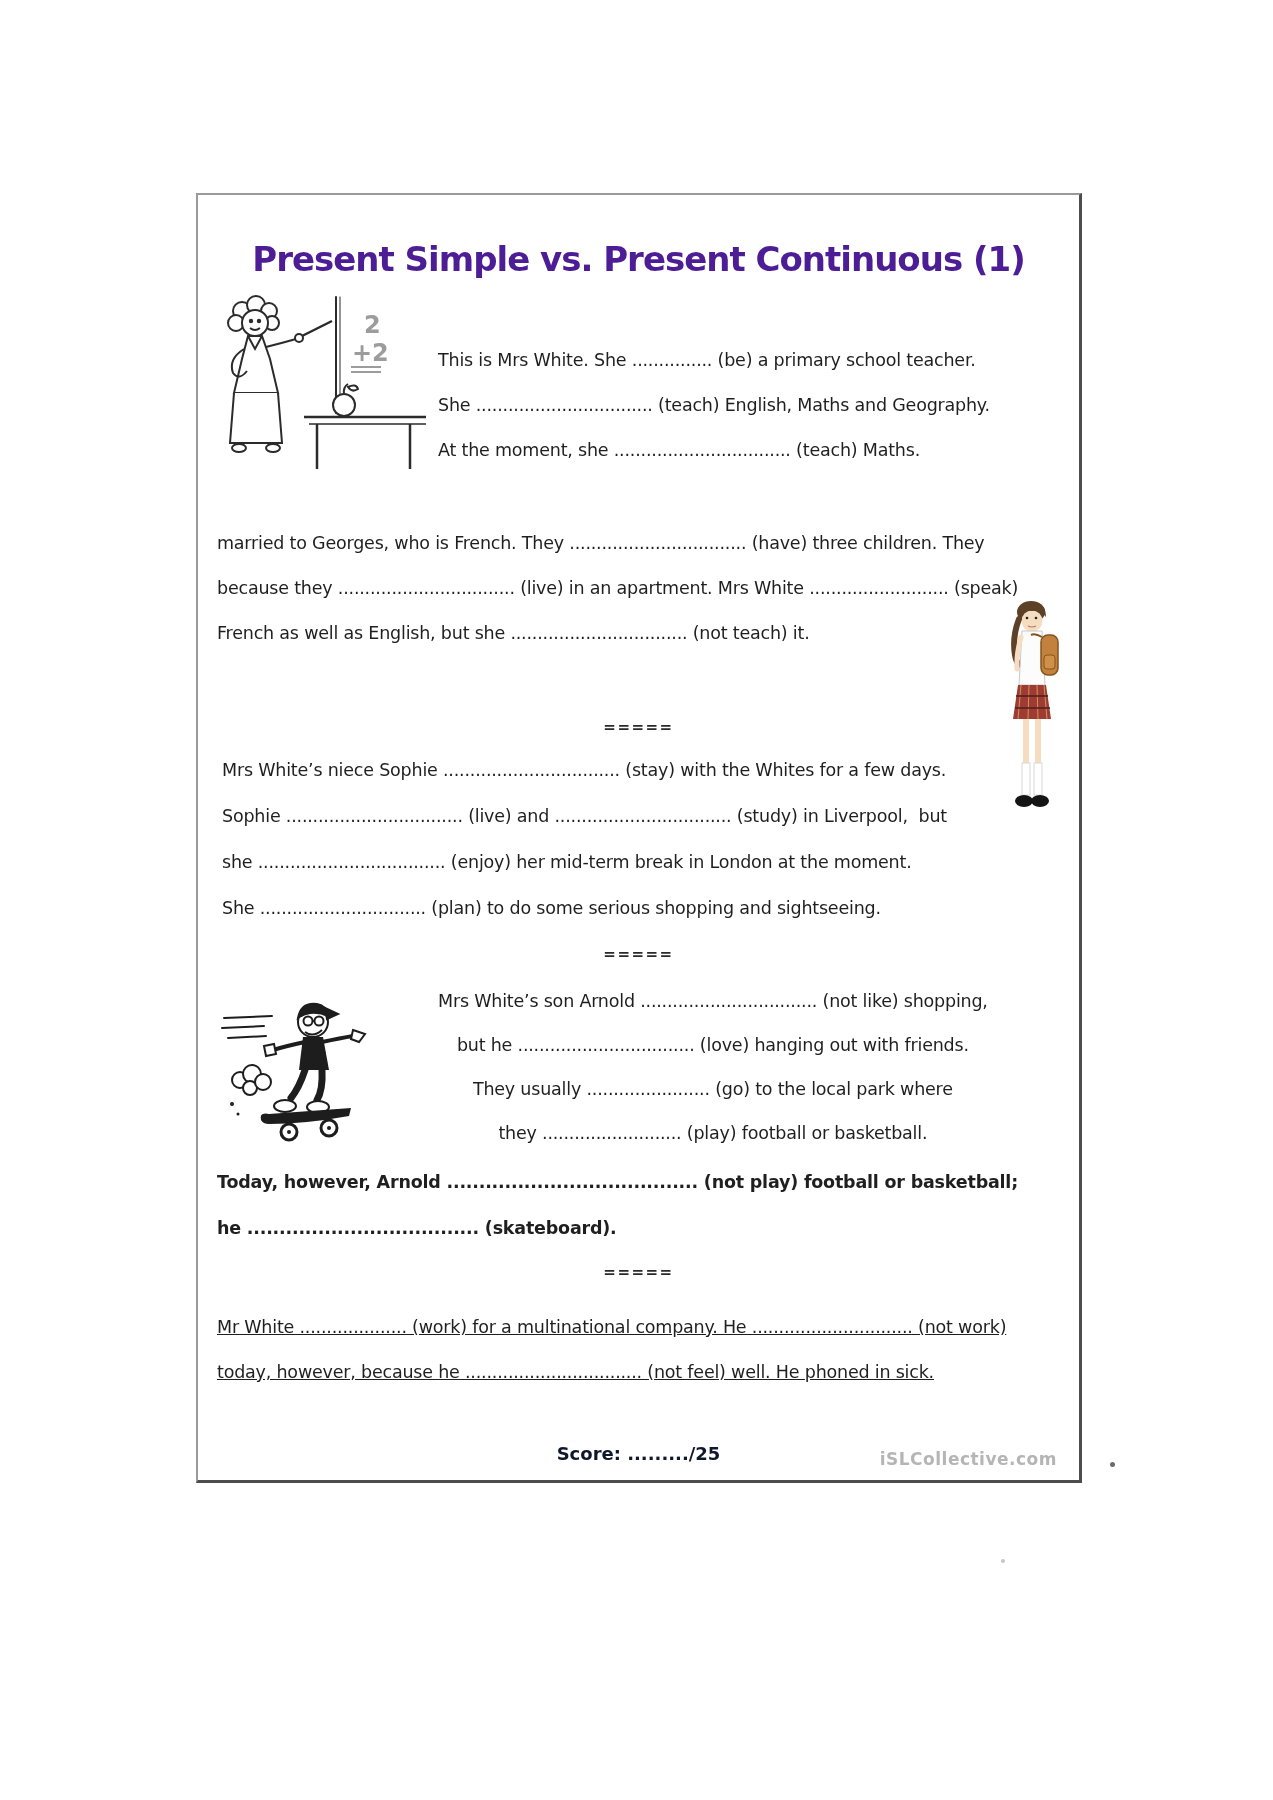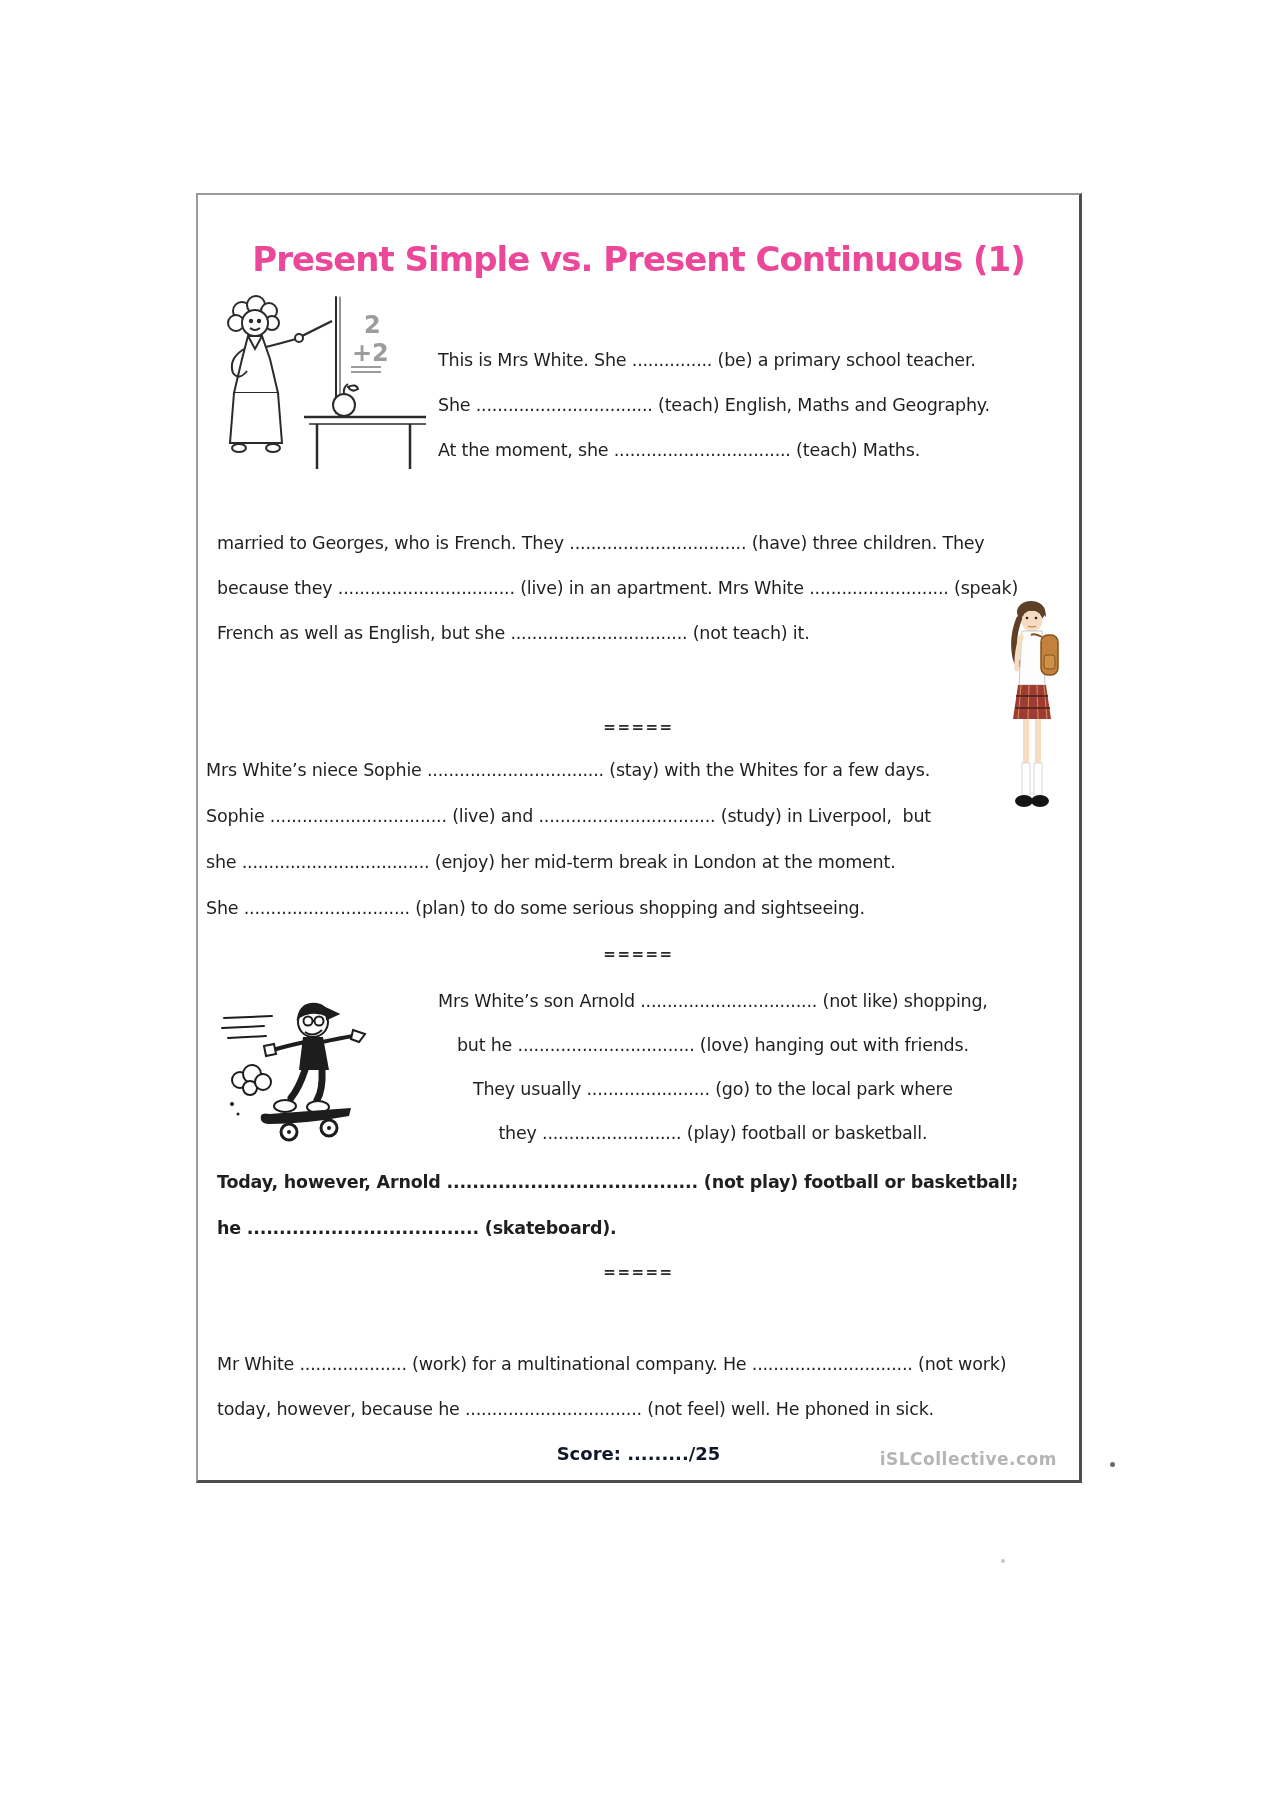--- a/index.html
+++ b/index.html
@@ -2,29 +2,29 @@
 <html><head>
 <meta charset="utf-8">
 <style>
   html,body{margin:0;padding:0;background:#ffffff;}
   .page{position:relative;width:1273px;height:1800px;background:#ffffff;overflow:hidden;
         font-family:"DejaVu Sans",sans-serif;color:#1f1f1f;}
   .sheet{position:absolute;left:196px;top:193px;width:886px;height:1290px;background:#ffffff;
          border-top:2px solid #9a9a9a;border-left:2px solid #9a9a9a;
          border-right:3px solid #4d4d4d;border-bottom:3px solid #4d4d4d;box-sizing:border-box;}
   .title{position:absolute;left:0;top:44px;width:100%;margin:0;text-align:center;
-         font-size:34px;font-weight:bold;letter-spacing:-1px;color:#ec4899;}
+         font-size:34px;font-weight:bold;letter-spacing:-1px;color:#4c1d95;}
   .para{position:absolute;font-size:17.5px;letter-spacing:-0.2px;}
   .line{white-space:pre;}
   .p1 {left:240px;top:143px;} .p1 .line{line-height:45px;}
   .p1b{left:19px;top:326px;}  .p1b .line{line-height:45px;}
-  .p2 {left:8px;top:552px;}  .p2 .line{line-height:46px;}
+  .p2 {left:24px;top:552px;}  .p2 .line{line-height:46px;}
   .p3 {left:240px;top:784px;text-align:center;} .p3 .line{line-height:44px;}
   .p3b{left:19px;top:964px;}  .p3b .line{line-height:46px;font-weight:bold;}
-  .p4 {left:19px;top:1147px;} .p4 .line{line-height:45px;}
+  .p4 {left:19px;top:1110px;text-decoration:underline;} .p4 .line{line-height:45px;}
   .sep{position:absolute;left:0;width:100%;text-align:center;font-size:15px;font-weight:bold;
        letter-spacing:1.5px;line-height:44px;color:#2a2a2a;}
   .sep1{top:510px;} .sep2{top:737px;} .sep3{top:1055px;}
   .img{position:absolute;}
   .img-teacher{left:16px;top:98px;}
   .img-girl{left:794px;top:400px;}
   .img-skater{left:22px;top:797px;}
   .score{position:absolute;left:0;top:1236px;width:100%;text-align:center;
          font-size:18px;font-weight:bold;line-height:45px;color:#0f172a;}
   .brand{position:absolute;right:22px;top:1252px;font-size:17px;font-weight:bold;

